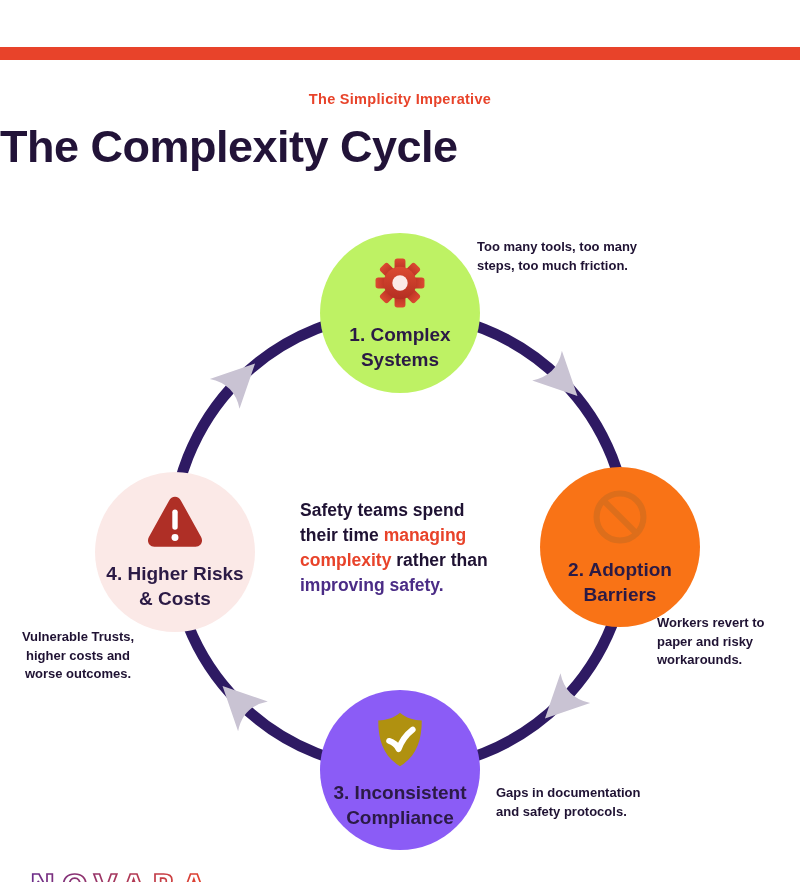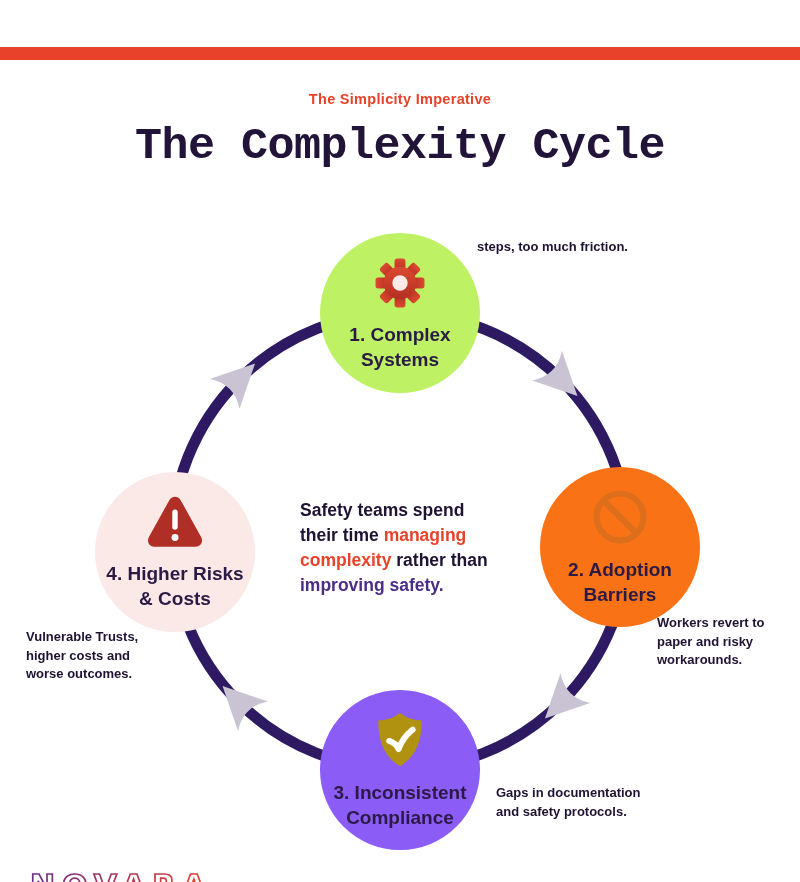--- a/index.html
+++ b/index.html
@@ -7,22 +7,22 @@
     position:relative;width:800px;height:882px;overflow:hidden;background:#ffffff;
     font-family:"Liberation Sans",sans-serif;
     margin-top:47px;
   }
   .top-bar{position:absolute;left:0;top:0;width:800px;height:13px;background:#E8432A;}
   .eyebrow{
     position:absolute;left:0;top:44px;width:800px;text-align:center;
     font-size:14.5px;font-weight:800;color:#E8432A;letter-spacing:.3px;
   }
   .title{
-    position:absolute;left:0;top:74px;width:800px;text-align:center;
-    font-size:45px;font-weight:800;color:#221338;letter-spacing:-.5px;font-family:Liberation Mono, monospace;
+    position:absolute;left:0;top:74px;width:800px;text-align:left;
+    font-size:45px;font-weight:800;color:#221338;letter-spacing:-.5px;
   }
   .ring-svg{position:absolute;left:0;top:0;width:800px;height:882px;z-index:1;}
   .node{
     position:absolute;width:160px;height:160px;border-radius:50%;z-index:2;
     display:flex;flex-direction:column;align-items:center;justify-content:center;gap:7px;
   }
   .node-label{
     font-size:19px;font-weight:700;color:#2B1A45;text-align:center;line-height:1.28;
   }
   .node1{left:320px;top:186px;background:#bef264;}
@@ -38,21 +38,21 @@
     font-size:17.5px;font-weight:700;line-height:25px;color:#1F1233;text-align:left;
   }
   .center-message .red{color:#E8432A;}
   .center-message .purple{color:#4B2C86;font-weight:800;text-align:right;}
   .annotation{
     position:absolute;z-index:3;font-size:13px;font-weight:600;line-height:18.5px;color:#1F1233;
   }
   .annotation-1{left:477px;top:191px;text-align:left;}
   .annotation-2{left:657px;top:567px;text-align:left;}
   .annotation-3{left:496px;top:737px;text-align:left;}
-  .annotation-4{left:26px;top:581px;width:140px;}
+  .annotation-4{left:8px;top:581px;width:140px;text-align:center;}
   .logo{position:absolute;left:28px;top:818px;z-index:3;}
 </style>
 </head>
 <body>
 
 <div class="page">
 
   <div class="top-bar"></div>
 
   <div class="eyebrow">The Simplicity Imperative</div>
@@ -128,20 +128,21 @@
   </div>
 
   <div class="center-message">
     <div><span>Safety teams spend</span></div>
     <div><span>their time </span><span class="red">managing</span></div>
     <div><span class="red">complexity</span><span> rather than</span></div>
     <div><span class="purple">improving safety.</span></div>
   </div>
 
   <div class="annotation annotation-1">
+    <div>Too many tools, too many</div>
     <div>steps, too much friction.</div>
   </div>
   <div class="annotation annotation-2">
     <div>Workers revert to</div>
     <div>paper and risky</div>
     <div>workarounds.</div>
   </div>
   <div class="annotation annotation-3">
     <div>Gaps in documentation</div>
     <div>and safety protocols.</div>

